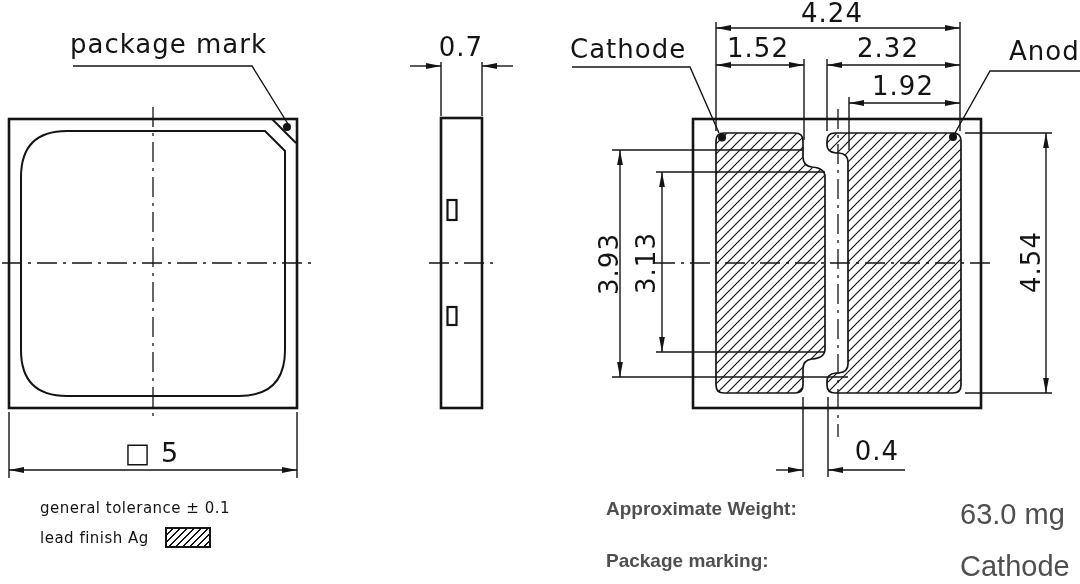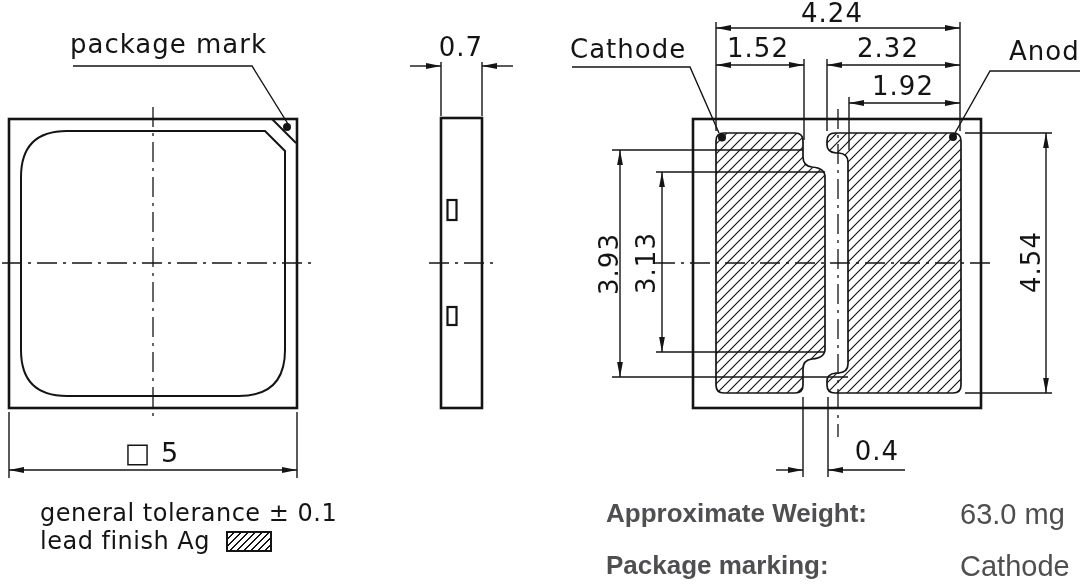--- a/index.html
+++ b/index.html
@@ -15,26 +15,26 @@
   .dl  { fill:none; stroke:var(--line); stroke-width:1.4; }
   .cl  { fill:none; stroke:var(--line); stroke-width:1.3; stroke-dasharray:20 6 3 6; }
   .dot { fill:var(--line); stroke:none; }
   .ah  { fill:var(--line); stroke:none; }
   .hatchline { stroke:var(--line); stroke-width:1.2; }
   .term { fill:#fff; stroke:var(--line); stroke-width:2.2; }
   text.dt { font-family:"DejaVu Sans", sans-serif; font-size:26px; fill:var(--line); letter-spacing:1px; }
   text.sq { font-size:27px; }
 
   
-  .note { position:absolute; font-size:24px; color:var(--line); letter-spacing:0.5px; white-space:nowrap; }
+  .note { position:absolute; font-size:15px; color:var(--line); letter-spacing:0.5px; white-space:nowrap; }
   .lead-row { display:flex; align-items:center; }
   .swatch { display:inline-block; width:46px; height:21px; margin-left:16px; border:2.5px solid var(--line);
             background:repeating-linear-gradient(135deg, #ffffff 0 3.4px, var(--line) 3.4px 4.9px); }
   .f-label { position:absolute; left:606px; font-family:"Liberation Sans", sans-serif; font-weight:bold;
-             font-size:26px; color:var(--footer-text); white-space:nowrap; }
+             font-size:19px; color:var(--footer-text); white-space:nowrap; }
   .f-value { position:absolute; left:960px; font-family:"Liberation Sans", sans-serif;
              font-size:29px; color:var(--footer-text); white-space:nowrap; }
 </style>
 </head>
 <body>
 
 <div id="canvas">
 
   <svg id="dwg" width="1080" height="584" viewBox="0 0 1080 584">
     <defs>

